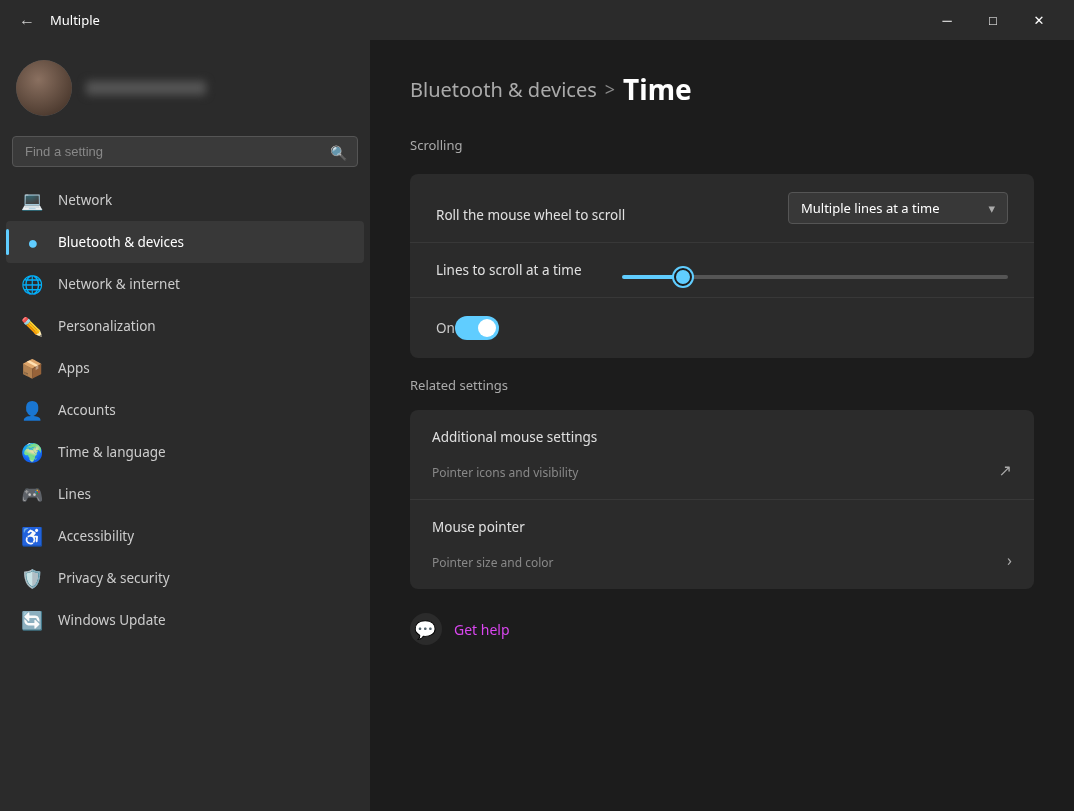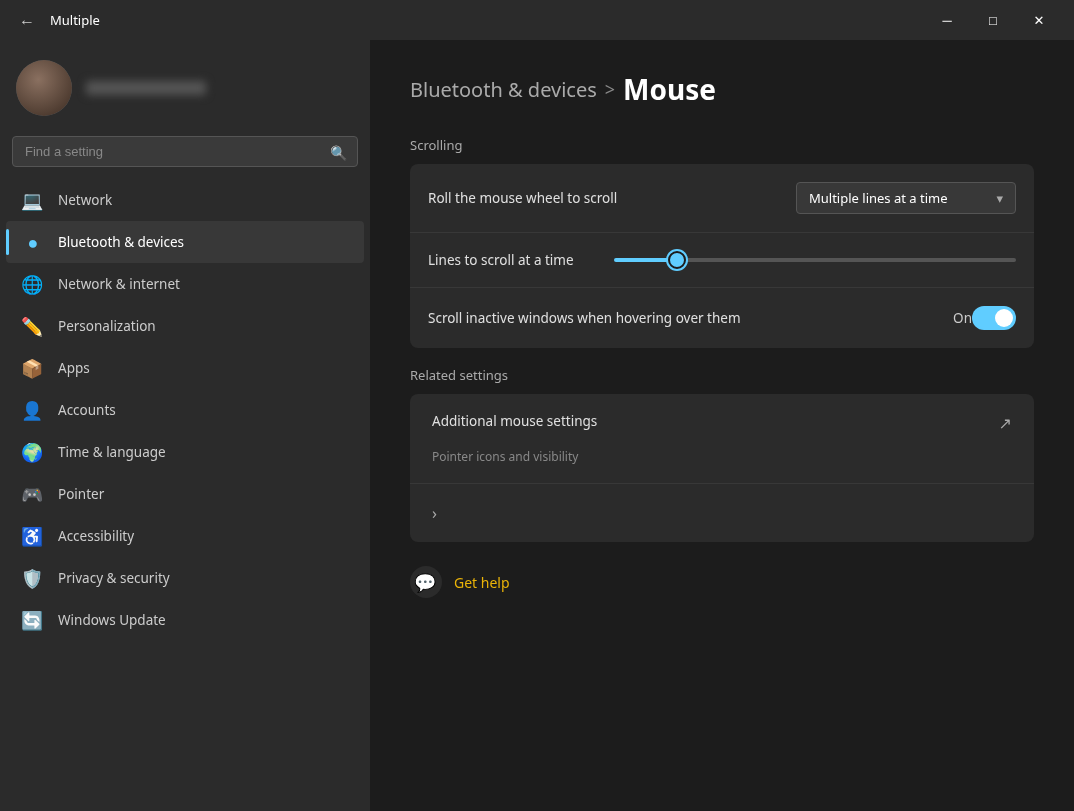--- a/index.html
+++ b/index.html
@@ -193,35 +193,35 @@
     }
     .breadcrumb-current {
       font-size: 28px;
       font-weight: 700;
       color: #fff;
     }
 
     .section-label {
       font-size: 13px;
       color: #aaa;
-      margin-bottom: 10px;
+      margin-bottom: 20px;
       margin-top: 4px;
     }
 
     .card {
       background: #2b2b2b;
       border-radius: 8px;
       margin-bottom: 4px;
       overflow: hidden;
     }
     .card-row {
       display: flex;
-      align-items: center;
+      align-items: flex-end;
       justify-content: space-between;
-      padding: 18px 18px;
+      padding: 18px 26px;
       border-bottom: 1px solid #383838;
     }
     .card-row:last-child { border-bottom: none; }
 
     .row-label {
       font-size: 13.5px;
       color: #e0e0e0;
     }
     .row-sublabel {
       font-size: 12px;
@@ -304,34 +304,34 @@
       width: 18px;
       height: 18px;
       border-radius: 50%;
       background: #fff;
       transition: left 0.2s;
     }
 
     
     .settings-link-row {
       display: flex;
-      align-items: flex-start;
+      align-items: flex-end;
       justify-content: space-between;
       padding: 18px 22px;
       border-bottom: 1px solid #383838;
       cursor: pointer;
     }
     .settings-link-row:last-child { border-bottom: none; }
     .link-chevron { color: #aaa; font-size: 16px; }
     .external-icon { color: #aaa; font-size: 16px; }
 
     .related-section-label {
       font-size: 13px;
       color: #aaa;
-      margin: 18px 0 10px 0;
+      margin: 18px 0 16px 0;
     }
 
     
     .get-help-row {
       display: flex;
       align-items: center;
       gap: 12px;
       margin-top: 20px;
       padding: 4px 0;
     }
@@ -339,21 +339,21 @@
       width: 32px;
       height: 32px;
       border-radius: 50%;
       background: #2b2b2b;
       display: flex;
       align-items: center;
       justify-content: center;
       font-size: 18px;
     }
     .get-help-link {
-      color: #eab308;
+      color: #d946ef;
       font-size: 14px;
       text-decoration: none;
       cursor: pointer;
     }
   </style>
 </head>
 <body>
 
 <div class="titlebar">
   <button class="titlebar-back">←</button>
@@ -405,21 +405,21 @@
       <div class="nav-item">
         <span class="nav-icon">👤</span>
         <span class="nav-label">Accounts</span>
       </div>
       <div class="nav-item">
         <span class="nav-icon">🌍</span>
         <span class="nav-label">Time &amp; language</span>
       </div>
       <div class="nav-item">
         <span class="nav-icon">🎮</span>
-        <span class="nav-label">Pointer</span>
+        <span class="nav-label">Lines</span>
       </div>
       <div class="nav-item">
         <span class="nav-icon">♿</span>
         <span class="nav-label">Accessibility</span>
       </div>
       <div class="nav-item">
         <span class="nav-icon">🛡️</span>
         <span class="nav-label">Privacy &amp; security</span>
       </div>
       <div class="nav-item">
@@ -427,21 +427,21 @@
         <span class="nav-label">Windows Update</span>
       </div>
     </nav>
   </div>
 
   <div class="content">
 
     <div class="breadcrumb">
       <span class="breadcrumb-parent">Bluetooth &amp; devices</span>
       <span class="breadcrumb-sep">&gt;</span>
-      <span class="breadcrumb-current">Mouse</span>
+      <span class="breadcrumb-current">Time</span>
     </div>
 
     <div class="section-label">Scrolling</div>
 
     <div class="card">
 
       <div class="card-row">
         <span class="row-label">Roll the mouse wheel to scroll</span>
         <div class="dropdown">
           <span>Multiple lines at a time</span>
@@ -450,23 +450,20 @@
       </div>
 
       <div class="card-row">
         <span class="row-label">Lines to scroll at a time</span>
         <div class="slider-wrapper">
           <input type="range" class="slider" min="1" max="100" value="15" style="">
         </div>
       </div>
 
       <div class="card-row">
-        <div>
-          <div class="row-label">Scroll inactive windows when hovering over them</div>
-        </div>
         <div class="toggle-wrapper">
           <span class="toggle-label-text">On</span>
           <label class="toggle">
             <input type="checkbox" checked="" style="">
             <div class="toggle-track">
               <div class="toggle-thumb"></div>
             </div>
           </label>
         </div>
       </div>
@@ -479,20 +476,24 @@
 
       <div class="settings-link-row">
         <div>
           <div class="row-label">Additional mouse settings</div>
           <div class="row-sublabel">Pointer icons and visibility</div>
         </div>
         <span class="external-icon">↗</span>
       </div>
 
       <div class="settings-link-row">
+        <div>
+          <div class="row-label">Mouse pointer</div>
+          <div class="row-sublabel">Pointer size and color</div>
+        </div>
         <span class="link-chevron">›</span>
       </div>
 
     </div>
 
     <div class="get-help-row">
       <div class="get-help-icon">💬</div>
       <a class="get-help-link">Get help</a>
     </div>
 

